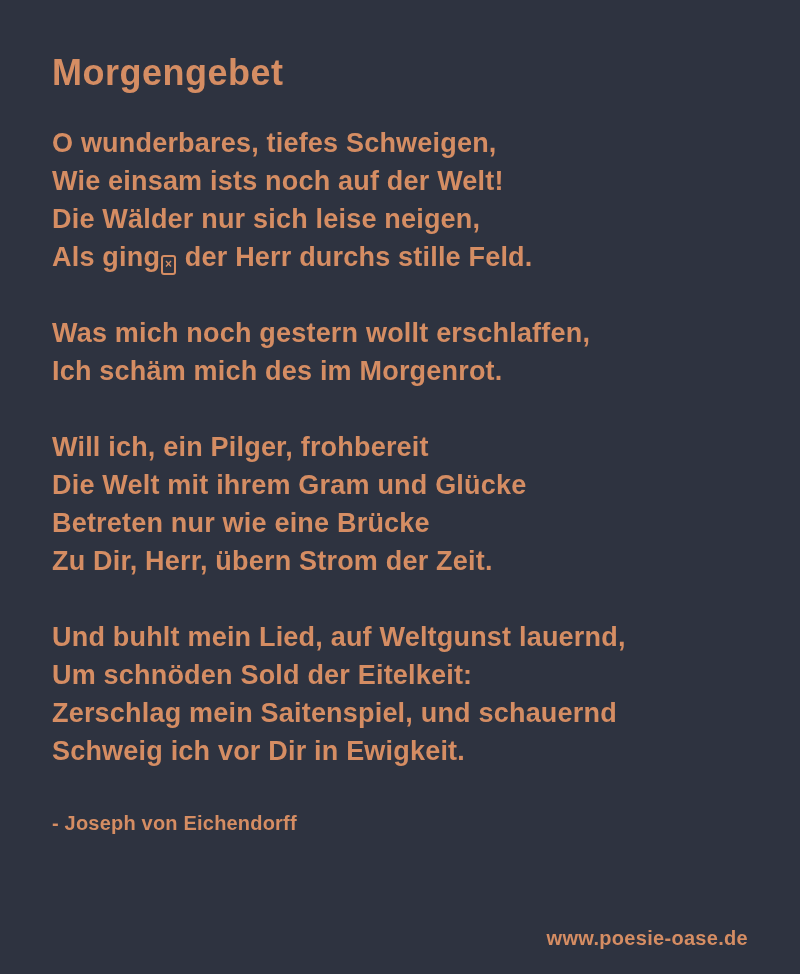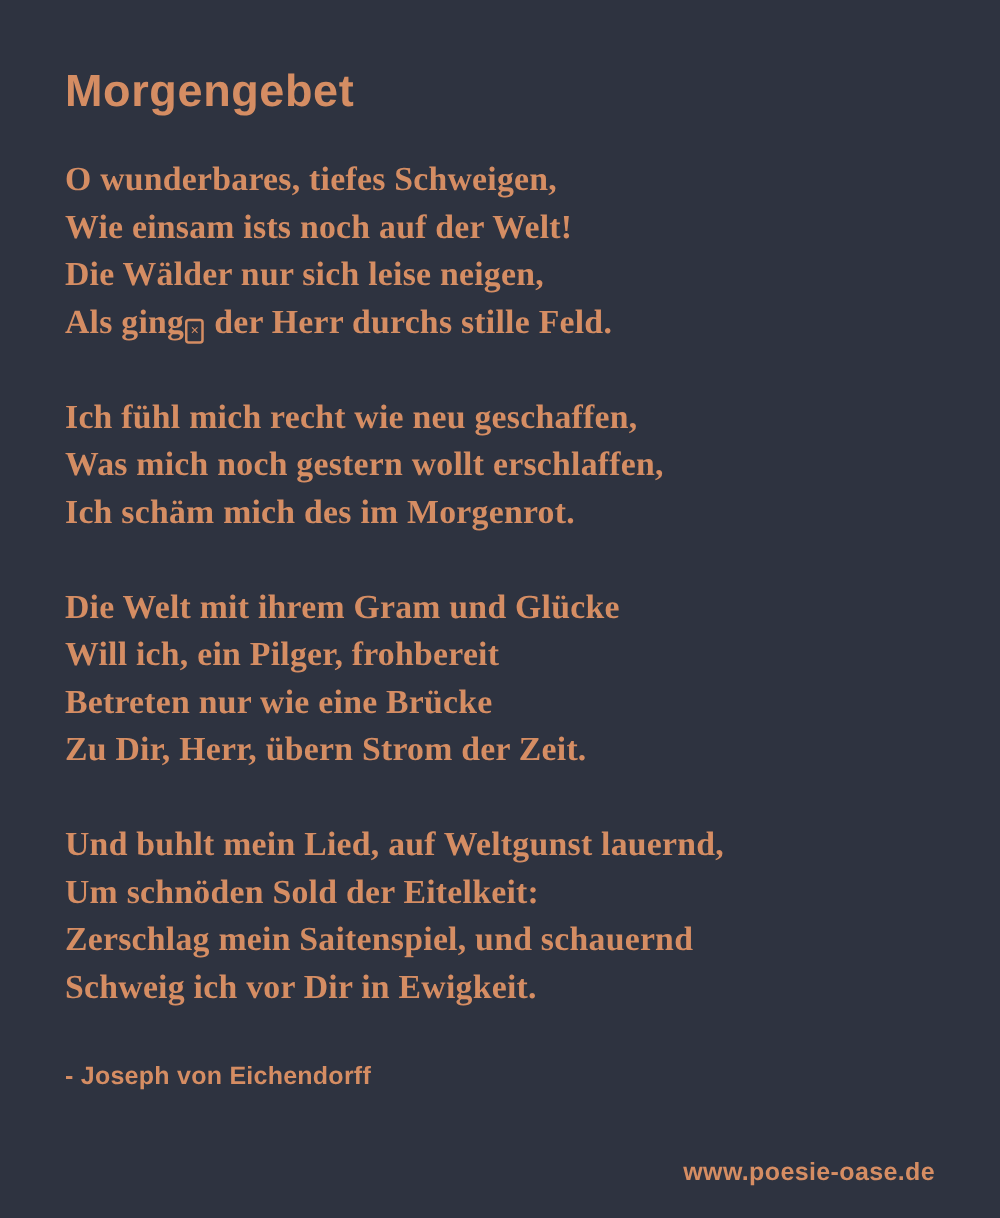--- a/index.html
+++ b/index.html
@@ -26,21 +26,20 @@
     font-size: 36px;
     font-weight: 700;
     letter-spacing: 0.5px;
     line-height: 46px;
     margin: 0 0 28px 0;
   }
   .poem-body {
     font-size: 27px;
     font-weight: 600;
     letter-spacing: 0.2px;
-    font-family: Liberation Serif, serif;
   }
   .stanza {
     margin: 0 0 38px 0;
   }
   .line {
     line-height: 38px;
     white-space: pre-wrap;
   }
   .tofu {
     display: inline-block;
@@ -81,27 +80,26 @@
   <h1 class="poem-title">Morgengebet</h1>
 
   <div class="poem-body">
       <div class="stanza">
         <div class="line">O wunderbares, tiefes Schweigen,</div>
         <div class="line">Wie einsam ists noch auf der Welt!</div>
         <div class="line">Die Wälder nur sich leise neigen,</div>
         <div class="line">Als ging<span class="tofu">×</span> der Herr durchs stille Feld.</div>
       </div>
       <div class="stanza">
-        <div class="line">Ich fühl mich recht wie neu geschaffen,</div>
         <div class="line">Was mich noch gestern wollt erschlaffen,</div>
         <div class="line">Ich schäm mich des im Morgenrot.</div>
       </div>
       <div class="stanza">
+        <div class="line">Will ich, ein Pilger, frohbereit</div>
         <div class="line">Die Welt mit ihrem Gram und Glücke</div>
-        <div class="line">Will ich, ein Pilger, frohbereit</div>
         <div class="line">Betreten nur wie eine Brücke</div>
         <div class="line">Zu Dir, Herr, übern Strom der Zeit.</div>
       </div>
       <div class="stanza">
         <div class="line">Und buhlt mein Lied, auf Weltgunst lauernd,</div>
         <div class="line">Um schnöden Sold der Eitelkeit:</div>
         <div class="line">Zerschlag mein Saitenspiel, und schauernd</div>
         <div class="line">Schweig ich vor Dir in Ewigkeit.</div>
       </div>
     </div>

